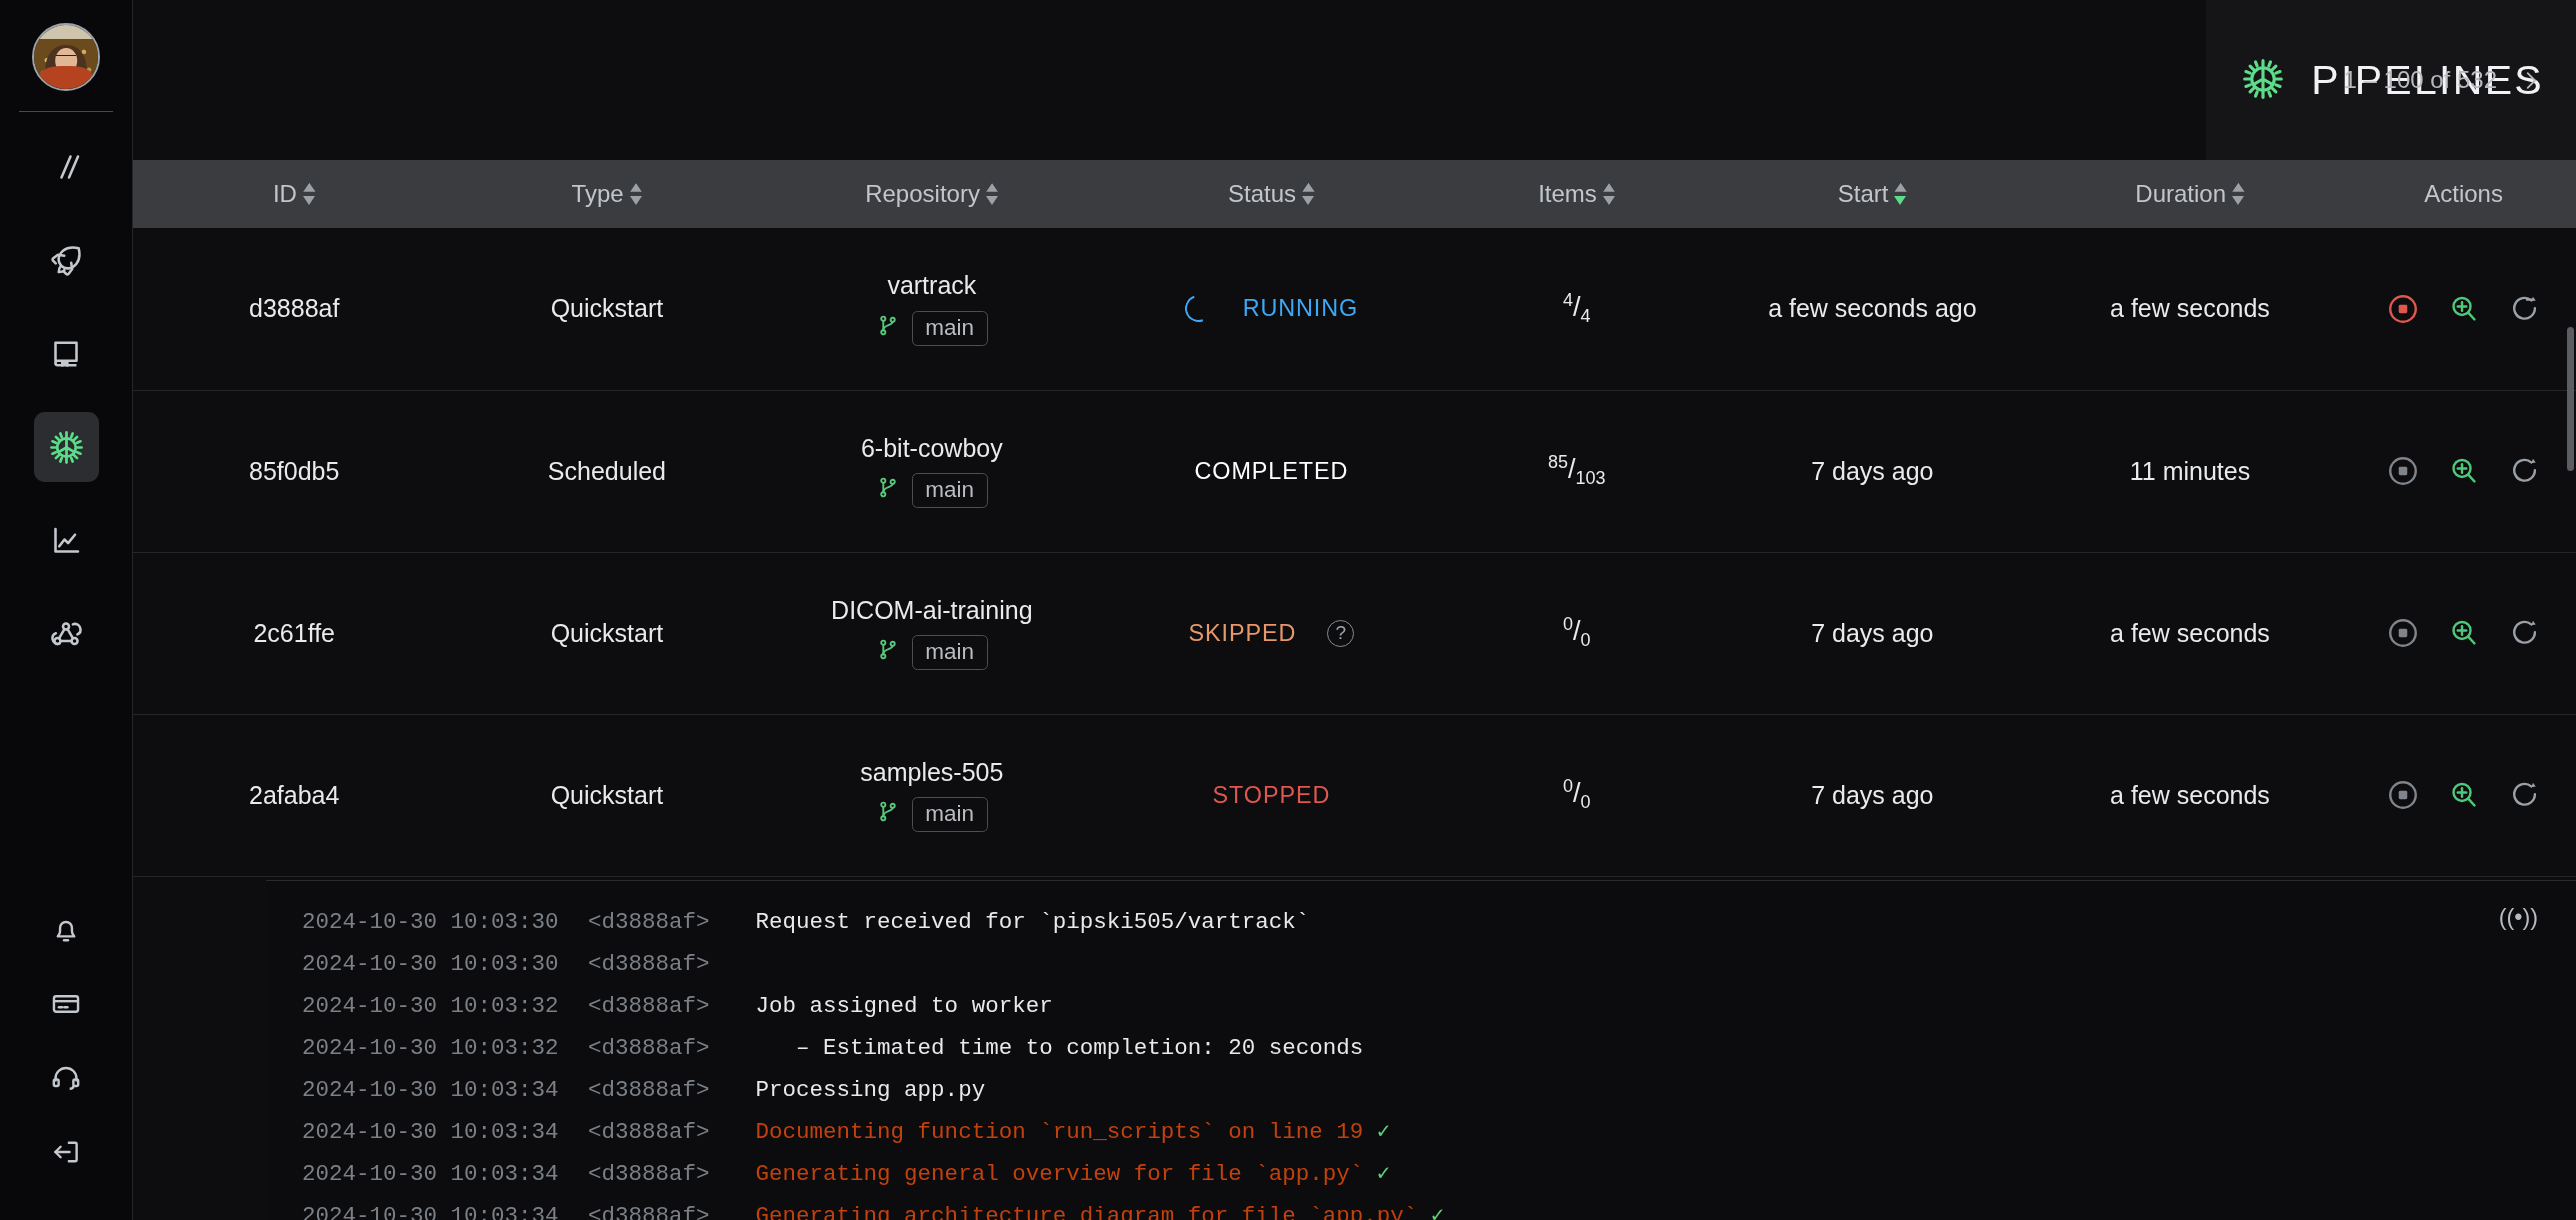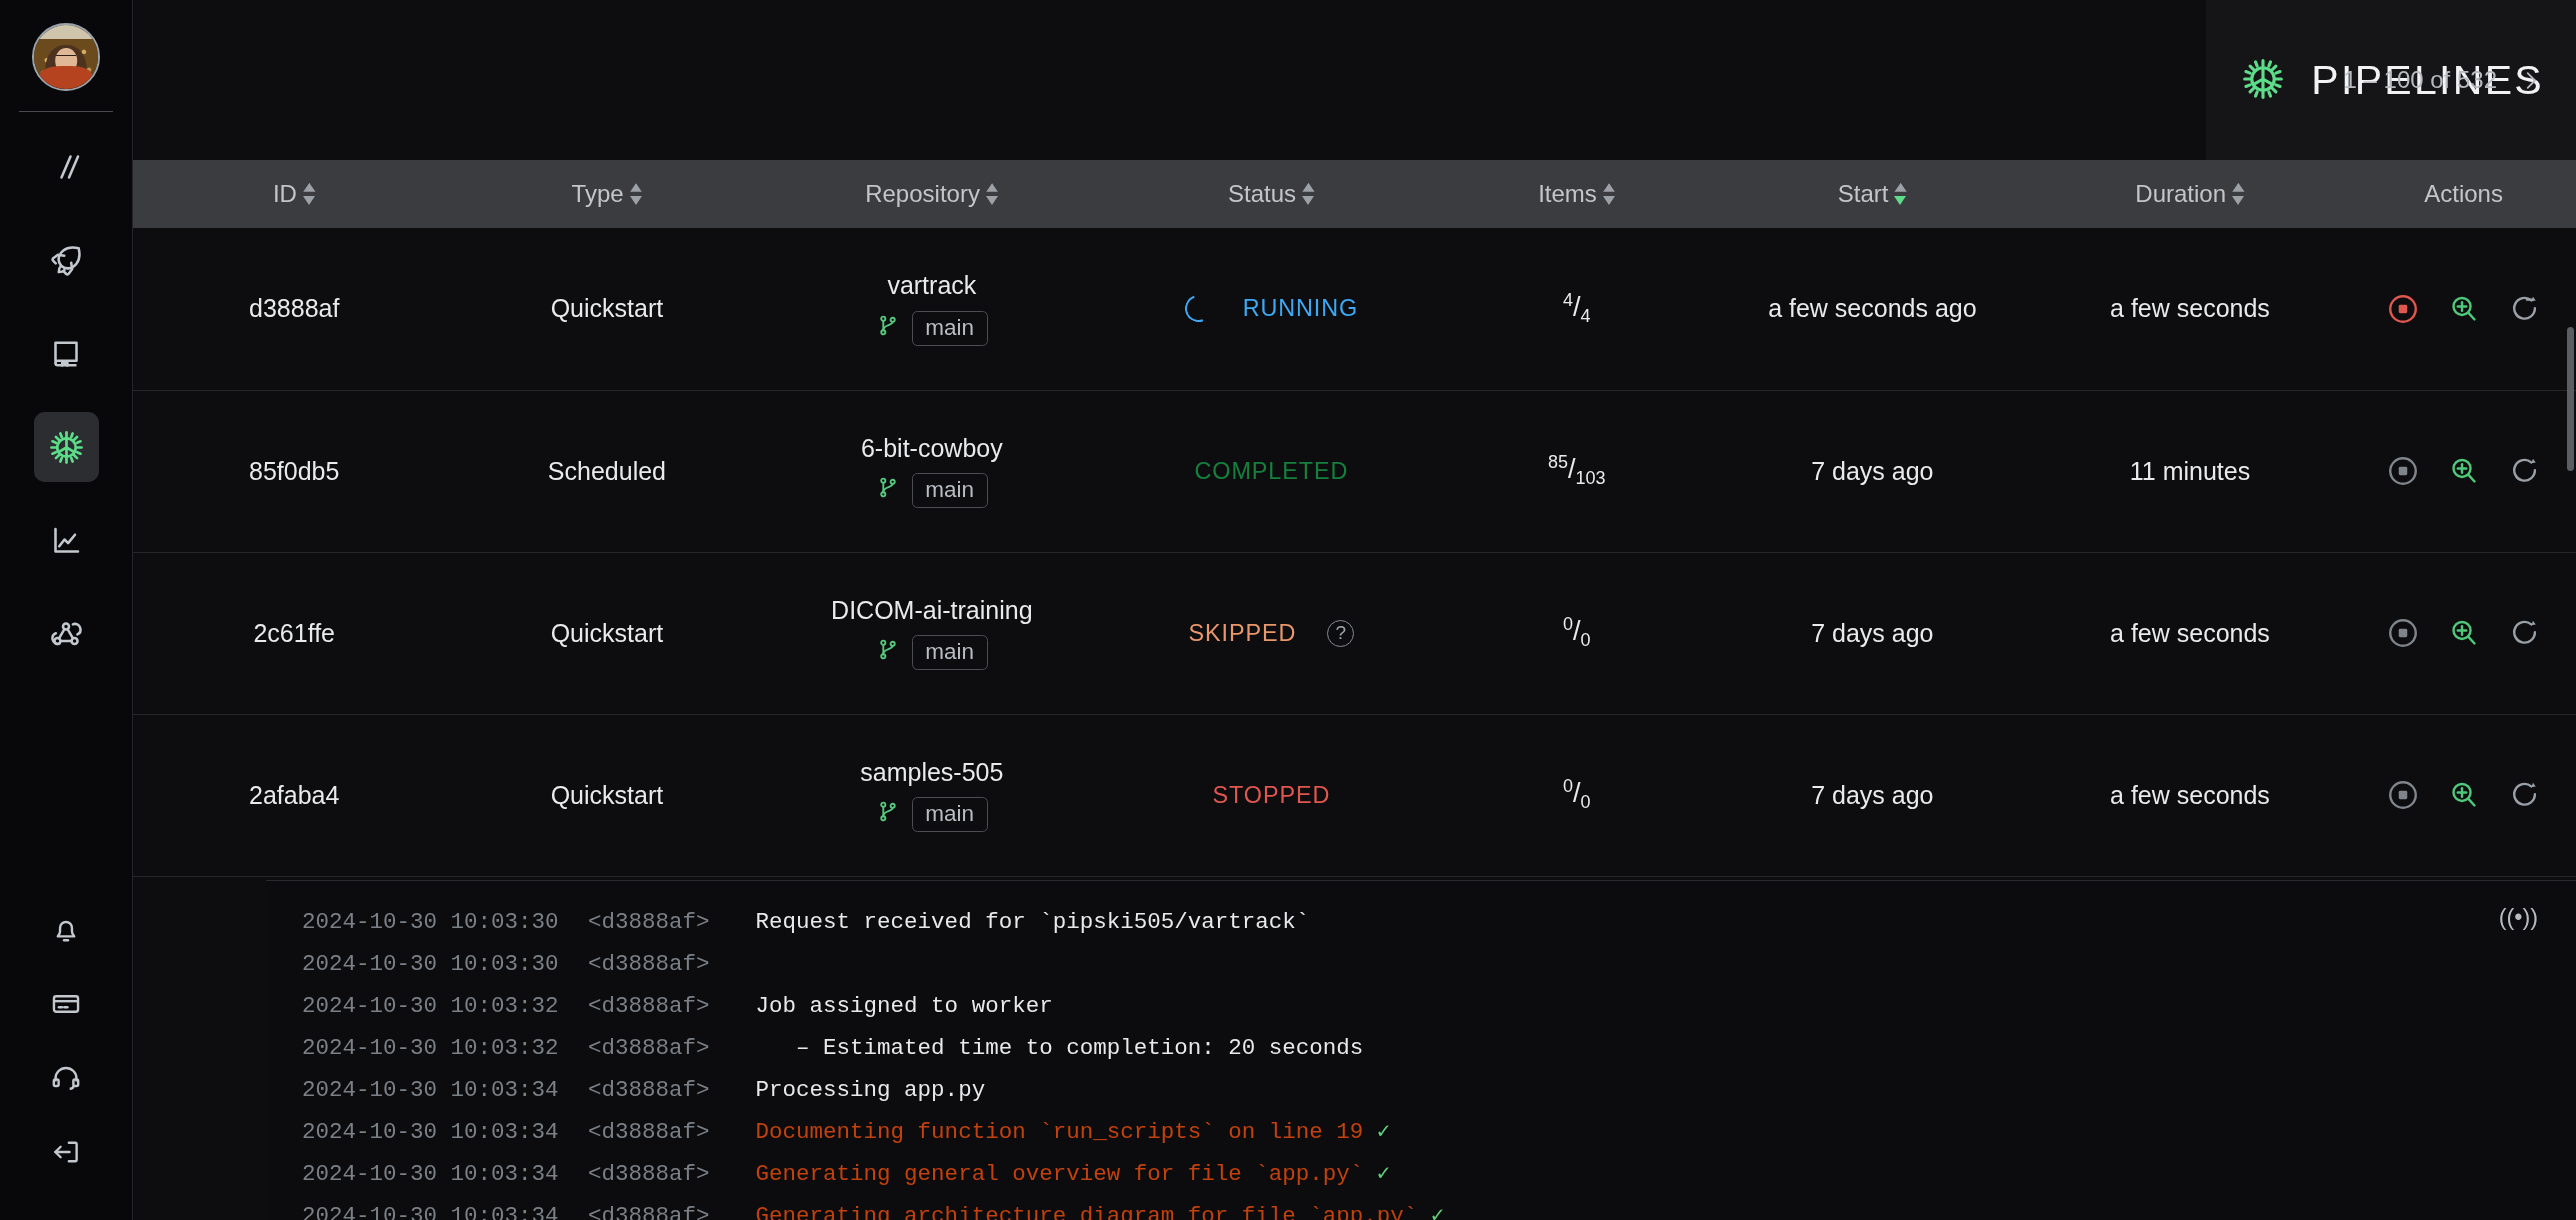--- a/index.html
+++ b/index.html
@@ -529,21 +529,21 @@
                       <path d="M7 7.5v9"></path>
                         <path d="M16 8.5c0 4-9 2.5-9 8"></path>
                     </svg>
                   </span>
                   <span class="branch-tag">main</span>
                 </span>
               </div>
             </td>
             <td>
               <div class="status-cell">
-                <span class="status-text" style="color:#15803d">COMPLETED</span>
+                <span class="status-text" style="color:#ffffff">COMPLETED</span>
               </div>
             </td>
             <td>
               <span class="items-frac"><sup>85</sup>/<sub>103</sub></span>
             </td>
             <td>7 days ago</td>
             <td>11 minutes</td>
             <td>
               <div class="actions-cell">
                 <span class="act">

